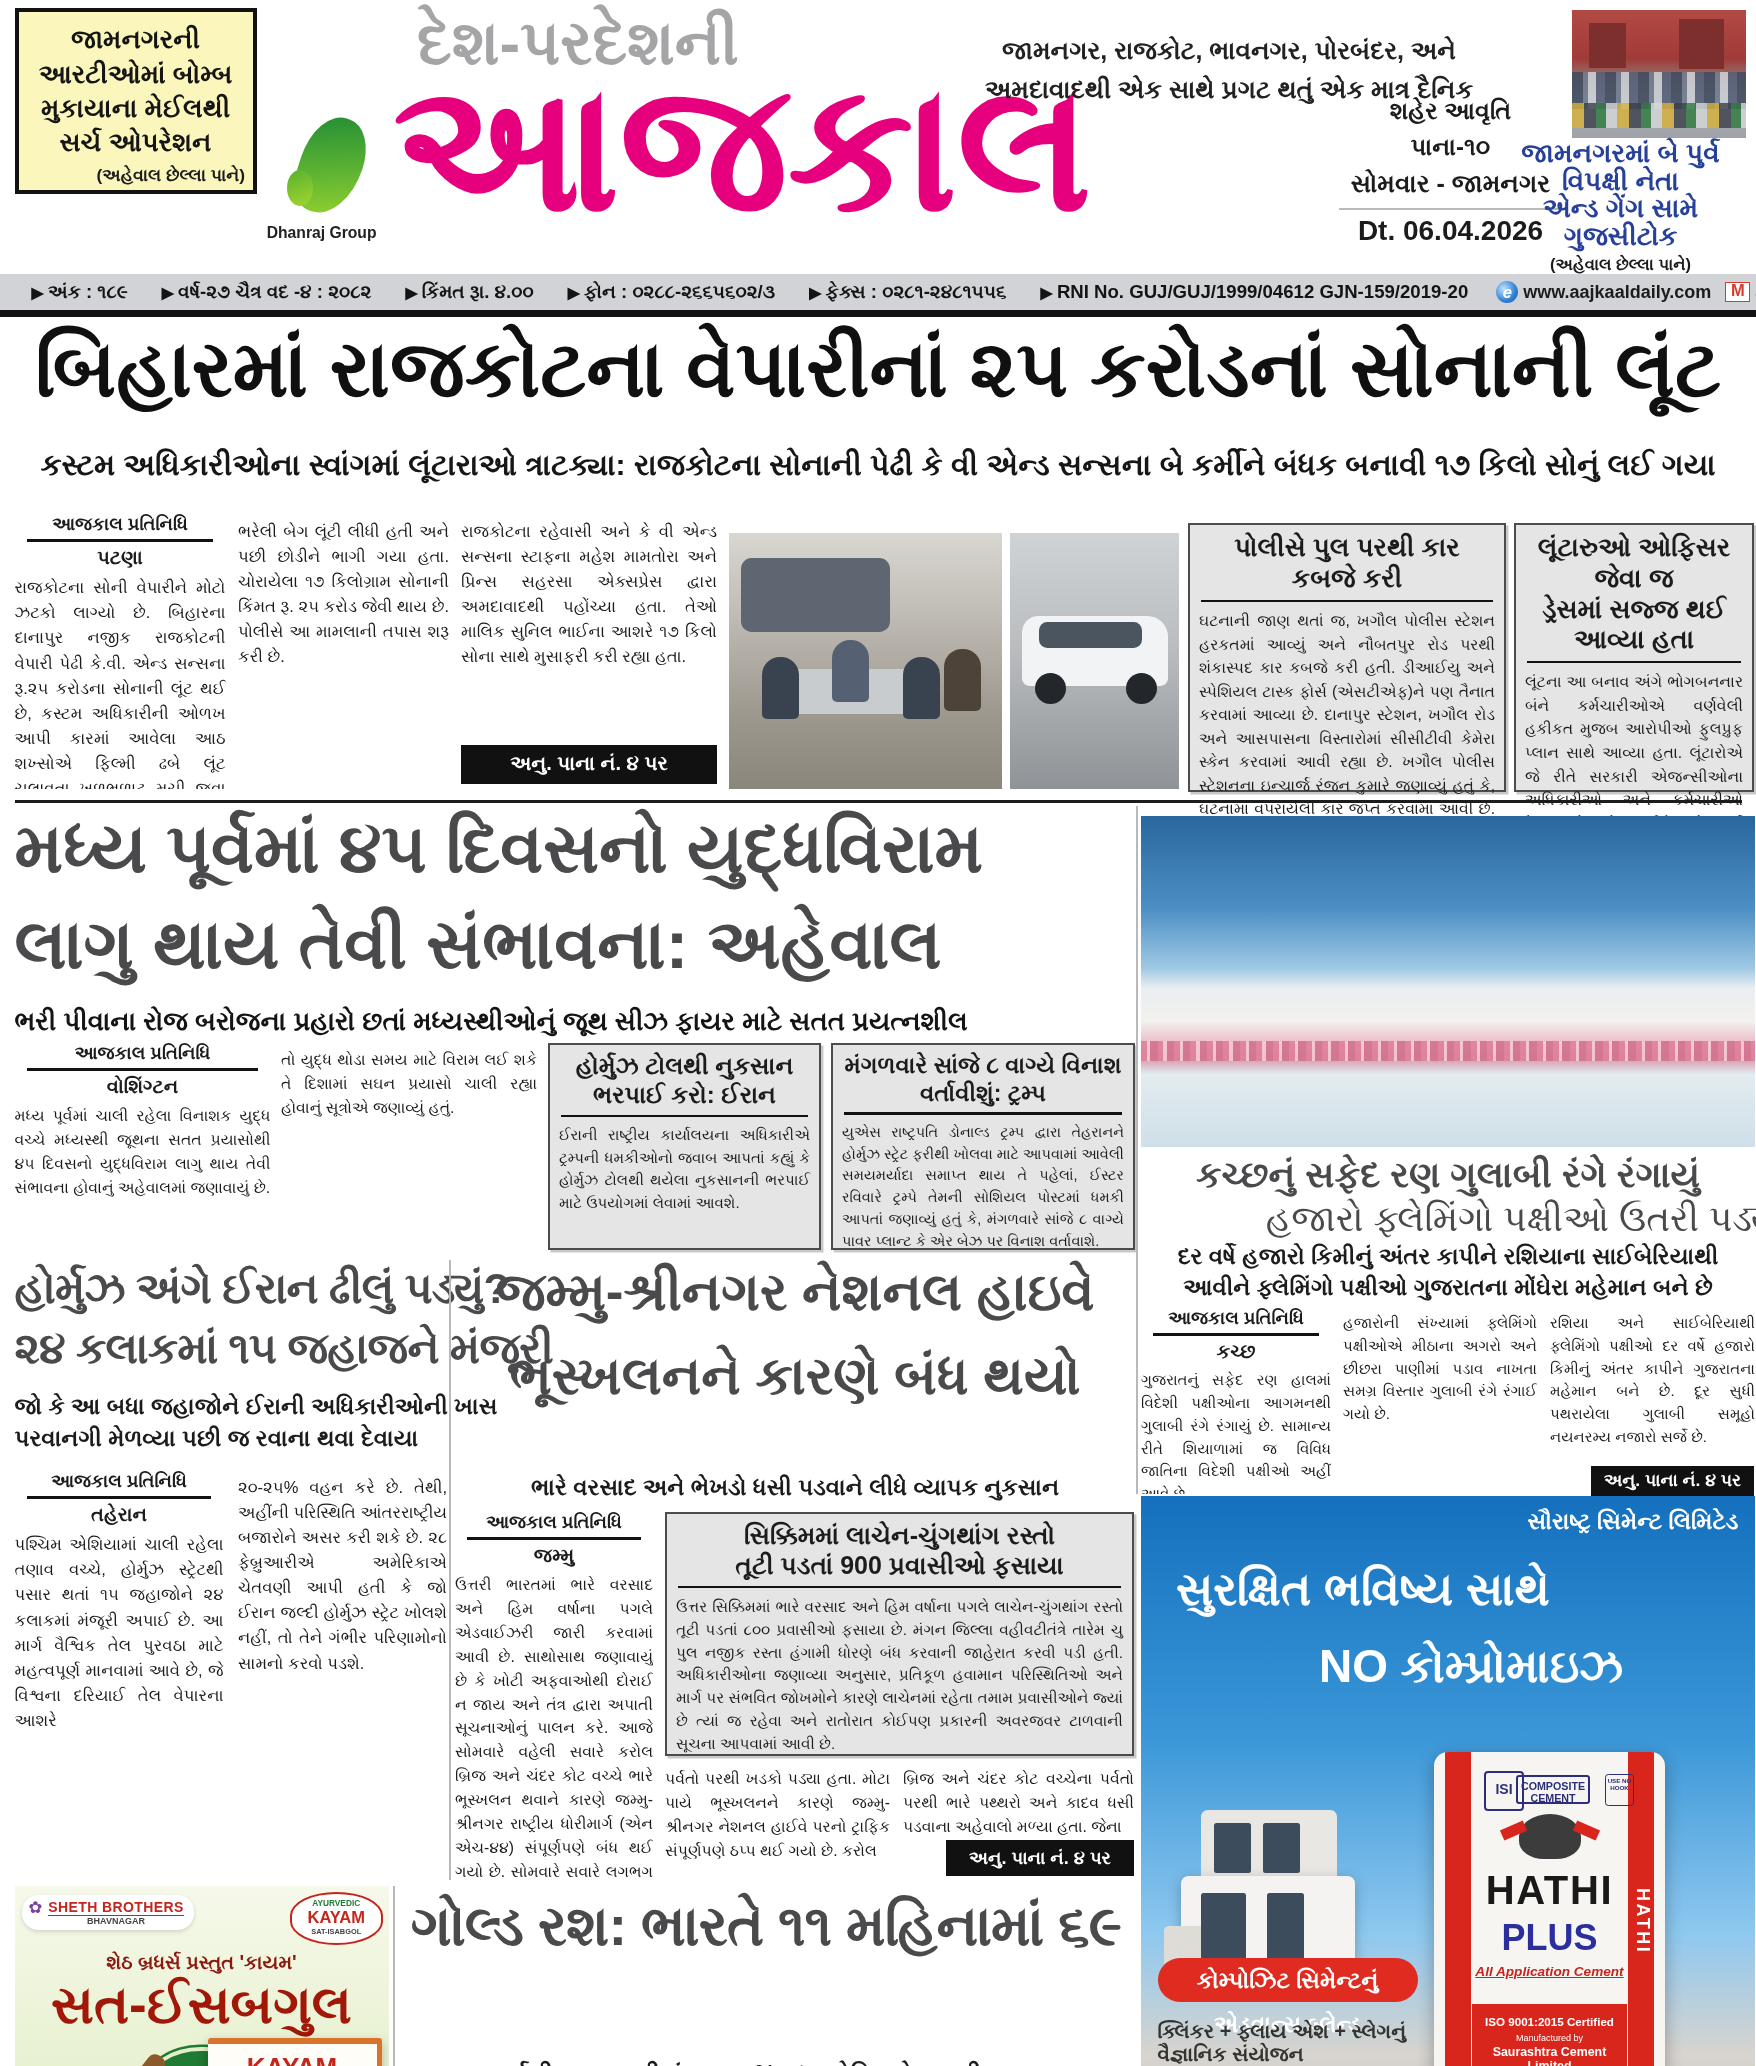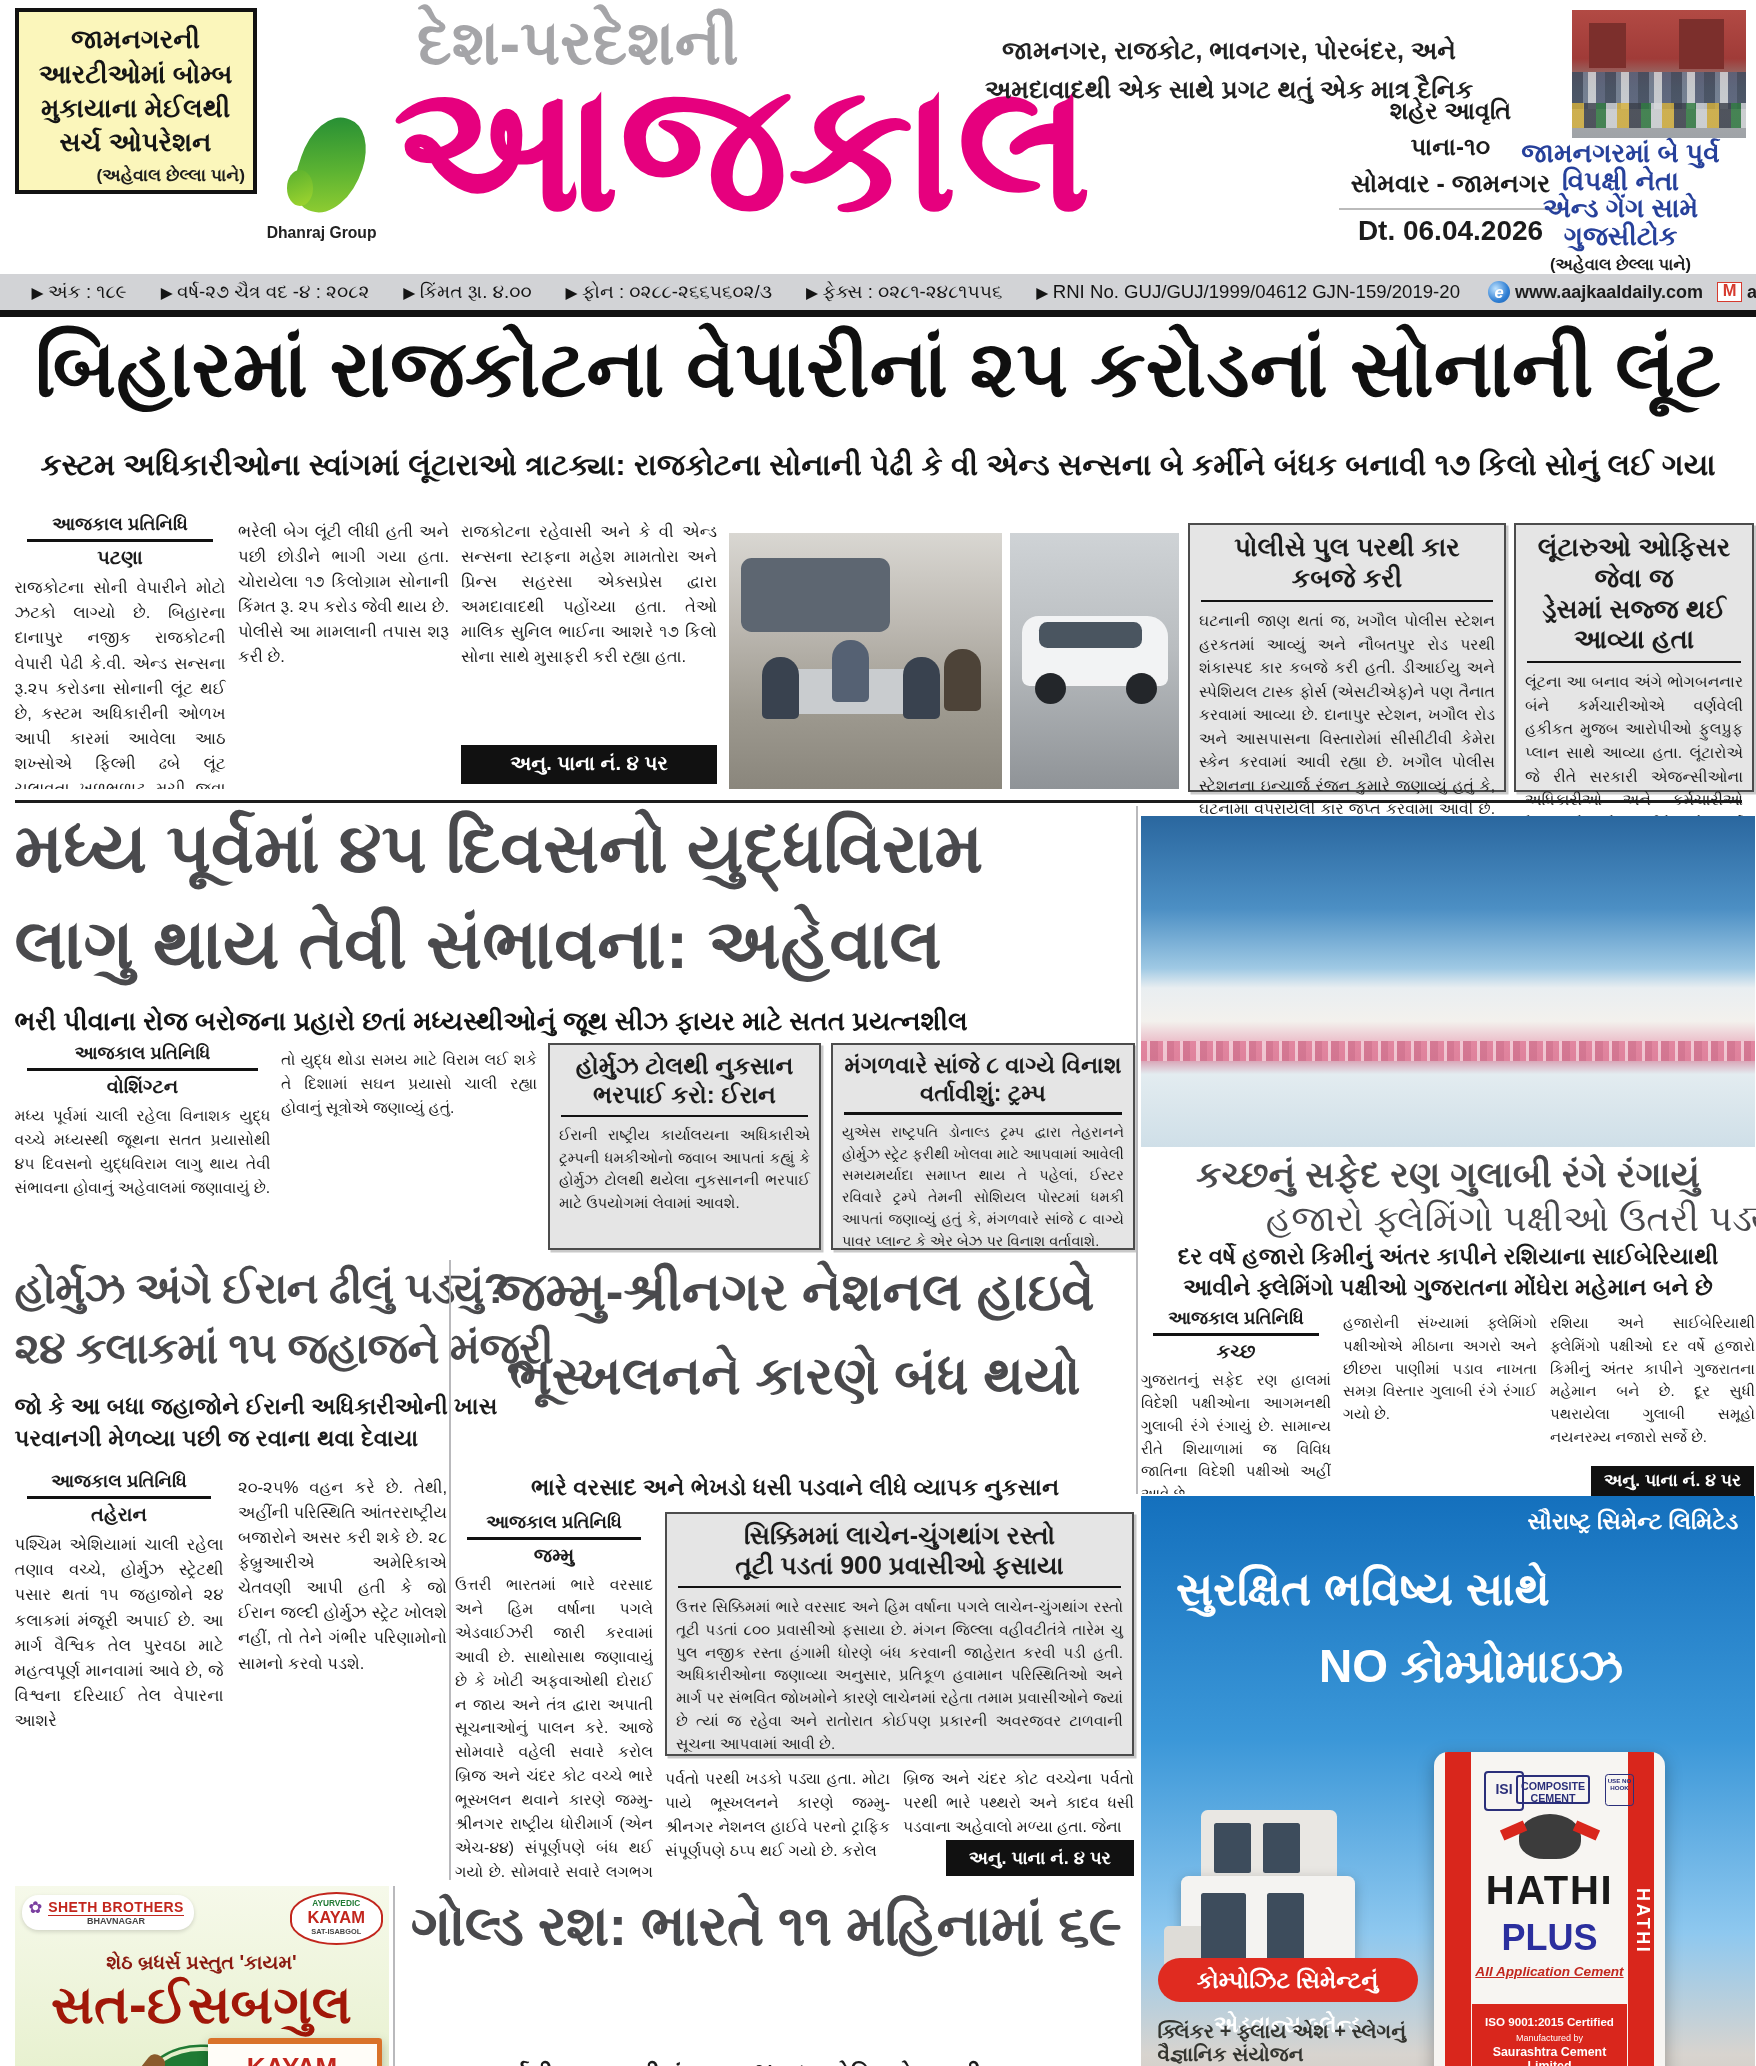--- a/index.html
+++ b/index.html
@@ -34,21 +34,21 @@
      background:repeating-linear-gradient(90deg,#3e4a5e 0 10.7px,#6f7d92 10.7px 16.5px,#cfd3d8 16.5px 24px,#55607a 24px 33px);opacity:.85;}
   .top-photo .crowd2{position:absolute;left:0;right:0;top:93px;height:25px;
      background:repeating-linear-gradient(90deg,#d8b23a 0 12.4px,#3a3f4a 12.4px 24px,#2e7a3e 24px 34px,#d6d8da 34px 45px);opacity:.8;}
   .blue-head{left:1486px;top:140px;width:269px;text-align:center;color:#27419b;font-weight:800;}
   .blue-head .l{font-size:26.4px;line-height:1.05;}
   .blue-head .nn{font-size:16.5px;color:#1c1c1c;font-weight:700;margin-top:4.1px;}
 
   
   .strip{left:0;top:274px;width:1756px;height:36px;background:#d2d3d6;display:flex;align-items:center;
          padding:0 11.6px;box-sizing:border-box;gap:14px;}
-  .strip .it{font-size:18.6px;font-weight:400;color:#141414;white-space:nowrap;padding-left:20px;}
+  .strip .it{font-size:18.6px;font-weight:700;color:#141414;white-space:nowrap;padding-left:20px;}
   .strip .it::before{content:"▶ ";font-size:15.7px;}
   .strip .sp{flex:1;}
   .strip .web,.strip .mail{font-size:18px;font-weight:800;display:flex;align-items:center;gap:5px;white-space:nowrap;}
   .ic-globe{display:inline-block;width:22px;height:22px;border-radius:50%;
      background:radial-gradient(circle at 35% 35%,#bfe3ff,#2f7fd4 60%,#1b5fae);color:#fff;font-size:16.5px;font-weight:bold;
      text-align:center;line-height:22px;font-style:italic;}
   .ic-mail{display:inline-block;width:23px;height:18px;background:#fff;border:1.2px solid #d63b2f;position:relative;}
   .ic-mail::before{content:"M";position:absolute;left:0;right:0;top:-1.7px;text-align:center;color:#d63b2f;font-size:16.5px;font-weight:800;}
   .black-rule{left:0;top:310px;width:1756px;height:6.6px;background:#121212;}
 

